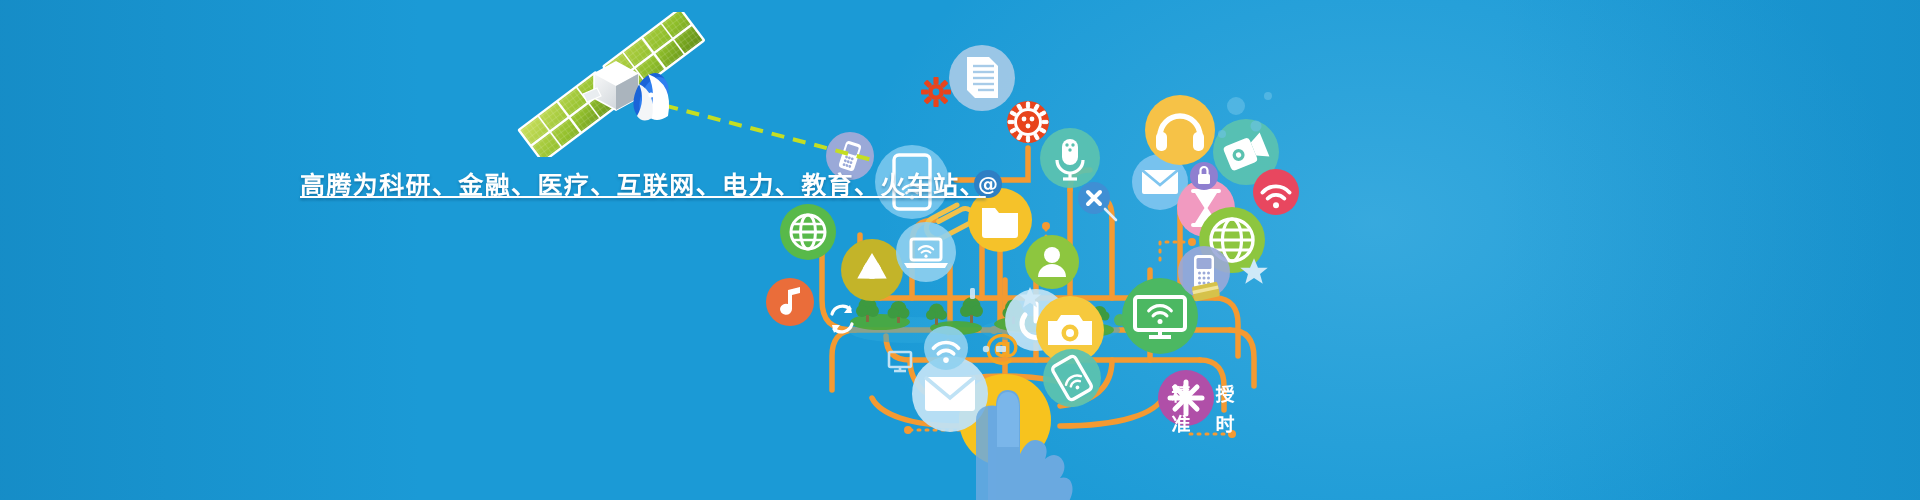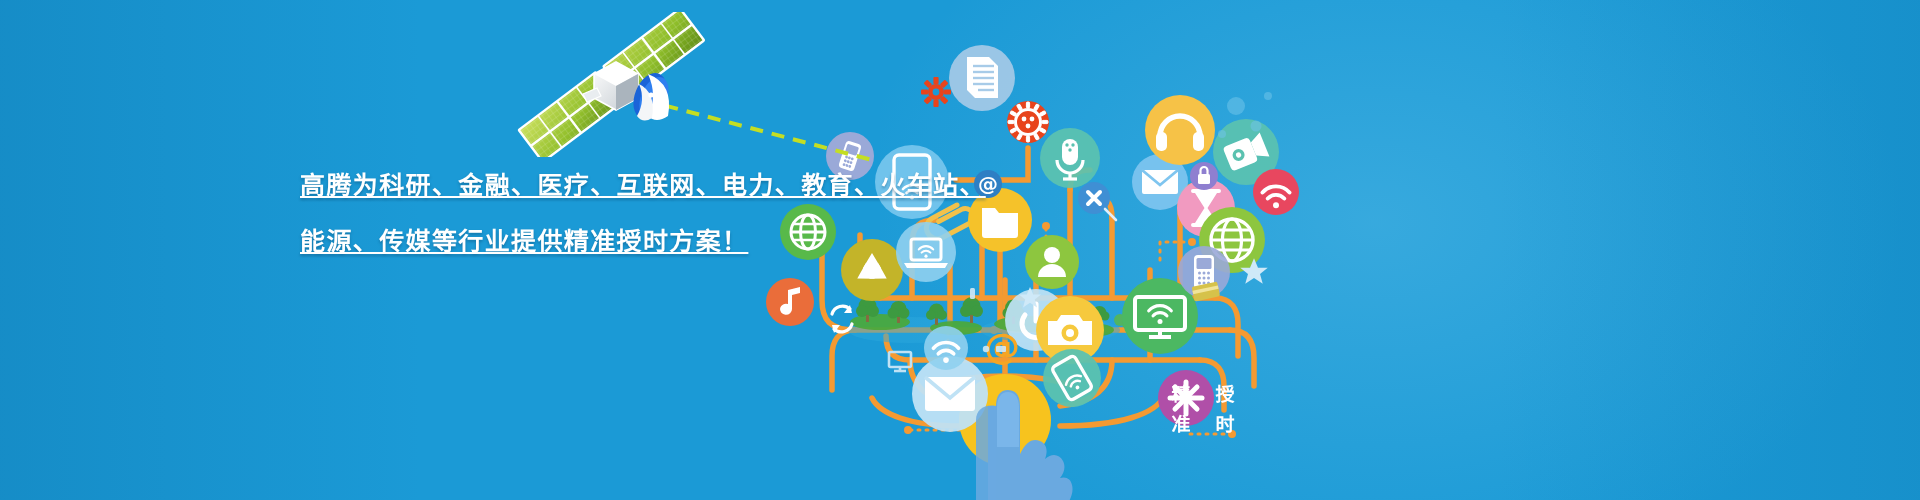--- a/index.html
+++ b/index.html
@@ -595,17 +595,16 @@
 
   <div class="center-label">
     <span>精</span>
     <span>授</span>
     <span>准</span>
     <span>时</span>
   </div>
 
   <div class="headline">
     <div class="hl-line">高腾为科研、金融、医疗、互联网、电力、教育、火车站、</div>
-    <div class="hl-line">能源、传媒等行业提供精准授时方案！</div>
   </div>
 
   <div class="bg-vig"></div>
 </div>
 
 </body></html>

